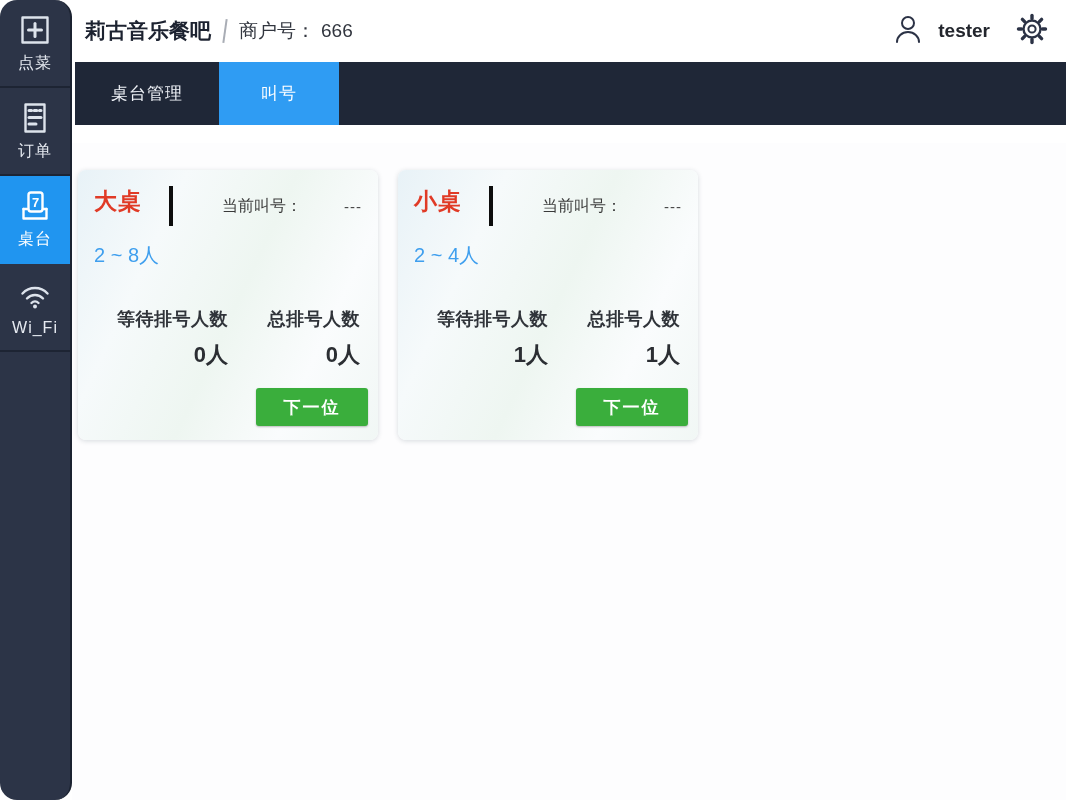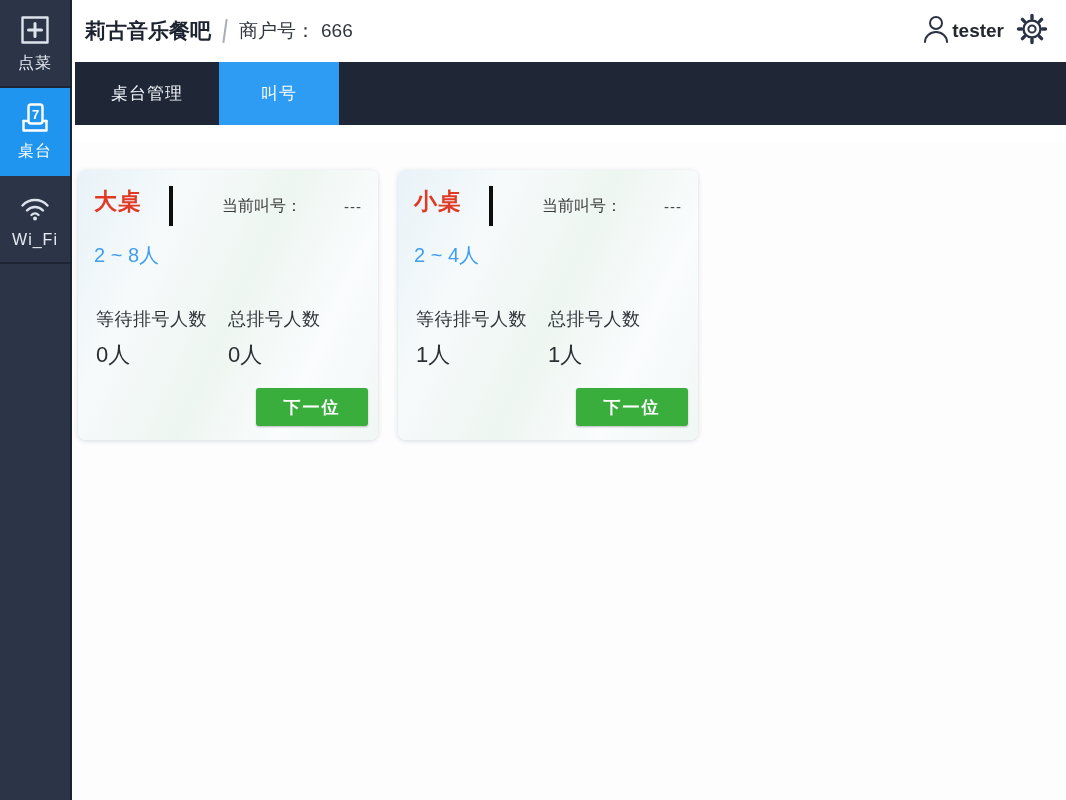--- a/index.html
+++ b/index.html
@@ -1,40 +1,40 @@
 <!DOCTYPE html>
 <html><head>
 <meta charset="utf-8">
 <style>
   * { margin:0; padding:0; box-sizing:border-box; }
   html,body { width:1066px; height:800px; overflow:hidden;
     font-family:"Liberation Sans","DejaVu Sans",sans-serif; background:#ffffff; }
 
   
   .sidebar { position:absolute; left:0; top:0; width:72px; height:800px;
-    background:#2c3447; border-right:2px solid #1b2230; z-index:5; }
+    background:#2c3447; border-right:2px solid #1b2230; z-index:5;border-radius:17px; }
   .side-item { width:100%; height:88px; display:flex; flex-direction:column;
     align-items:center; justify-content:center; gap:5px;
     border-bottom:2px solid #1d2433; cursor:pointer; }
   .side-item .lbl { font-size:16px; color:#e6eaf1; letter-spacing:1px; }
   .side-item svg { display:block; }
   .side-item.active { background:#2095f0; border-bottom-color:#2095f0; }
   .side-item.active .lbl { color:#ffffff; }
   .stroke-ic { stroke:#dde3ec; fill:none; stroke-width:2.4; stroke-linecap:round; stroke-linejoin:round; }
   .side-item.active .stroke-ic { stroke:#ffffff; }
   .badge-num { font-size:13px; font-weight:bold; fill:#ffffff; font-family:"Liberation Sans",sans-serif; }
 
   
   .header { position:absolute; left:72px; top:0; width:994px; height:62px; background:#ffffff; }
   .header-left { position:absolute; left:13px; top:0; height:62px; display:flex; align-items:center; }
   .app-title { font-size:21px; font-weight:bold; color:#1c2230; }
   .title-divider { width:2px; height:24px; background:#a9adb5; margin:0 13px; transform:rotate(8deg); }
   .merchant { font-size:19px; color:#32363f; }
   .merchant-value { font-size:19px; color:#32363f; margin-left:6px; }
-  .header-right { position:absolute; right:18px; top:0; height:62px; display:flex; align-items:center; }
+  .header-right { position:absolute; right:18px; top:0; height:62px; display:flex; align-items:center; gap:14px; }
   .username { font-size:19px; font-weight:bold; color:#23262d; }
   .gear-wrap { margin-left:12px; cursor:pointer; display:flex; align-items:center; }
 
   
   .tabbar { position:absolute; left:75px; top:62px; width:991px; height:63px;
     background:#1f2737; display:flex; }
   .tab { height:63px; display:flex; align-items:center; justify-content:center;
     font-size:17px; color:#eef1f6; cursor:pointer; letter-spacing:1px; }
   .tab-manage { width:144px; }
   .tab-call { width:120px; background:#2f9cf3; color:#ffffff; }
@@ -46,21 +46,21 @@
     background:linear-gradient(115deg,#e8f2f7 0%,#f6fafb 26%,#eef6f1 52%,#fafcfd 76%,#f1f7f5 100%);
     box-shadow:0 1px 5px rgba(40,60,80,0.18); padding:18px 16px 0 16px; }
   .card-top { display:flex; justify-content:space-between; align-items:flex-start; }
   .table-name { font-size:23px; font-weight:bold; color:#e03a26; line-height:26px; letter-spacing:1px; }
   .call-group { display:flex; align-items:center; margin-top:-2px;gap:40px; }
   .call-bar { width:4px; height:40px; background:#0d0d0d; margin-right:9px; }
   .call-label { font-size:16px; color:#3a3a3a; }
   .call-value { font-size:15px; color:#4a4a4a; margin-left:2px; letter-spacing:1px; }
   .capacity { margin-top:16px; font-size:20px; color:#3f9fee; }
   .stats-row { display:flex; justify-content:space-between; margin-top:38px; padding:0 2px; }
-  .stat-col { width:142px; text-align:left; }
+  .stat-col { width:142px; text-align:right;font-weight:bold; }
   .stat-label { font-size:18px; color:#30343a; letter-spacing:0.5px; }
   .stat-value { font-size:22px; color:#2b2e33; margin-top:9px; }
   .next-btn { position:absolute; right:10px; bottom:14px; width:112px; height:38px;
     background:#3aae3c; border:none; border-radius:3px; color:#ffffff;
     font-size:17px; font-weight:bold; font-family:inherit; letter-spacing:2px;
     cursor:pointer; box-shadow:0 1px 2px rgba(0,0,0,0.25); }
 </style>
 </head>
 <body>
 
@@ -70,20 +70,31 @@
     <span>
       <svg width="36" height="36" viewBox="0 0 36 36">
         <rect class="stroke-ic" x="5.5" y="5.5" width="25" height="25"></rect>
         <line class="stroke-ic" x1="18" y1="11.5" x2="18" y2="24.5" style="stroke-width:3"></line>
         <line class="stroke-ic" x1="11.5" y1="18" x2="24.5" y2="18" style="stroke-width:3"></line>
       </svg>
     </span>
     <span class="lbl">点菜</span>
   </div>
 
+  <div class="side-item">
+    <span>
+      <svg width="36" height="36" viewBox="0 0 36 36">
+        <rect class="stroke-ic" x="8.5" y="4.5" width="19" height="27"></rect>
+        <line class="stroke-ic" x1="12" y1="10.5" x2="24" y2="10.5" style="stroke-dasharray:2.6 2.6;stroke-width:3"></line>
+        <line class="stroke-ic" x1="12" y1="17.5" x2="24" y2="17.5" style="stroke-width:3"></line>
+        <line class="stroke-ic" x1="12" y1="24" x2="19" y2="24" style="stroke-width:3"></line>
+      </svg>
+    </span>
+    <span class="lbl">订单</span>
+  </div>
 
   <div class="side-item active">
     <span>
       <svg width="36" height="36" viewBox="0 0 36 36">
         <rect class="stroke-ic" x="11.5" y="4.5" width="14" height="19" rx="2.5"></rect>
         <path class="stroke-ic" d="M6.5 21 V 30.5 H 29.5 V 21"></path>
         <line class="stroke-ic" x1="6.5" y1="21" x2="10" y2="21"></line>
         <line class="stroke-ic" x1="26" y1="21" x2="29.5" y2="21"></line>
         <text class="badge-num" x="15" y="18.5">7</text>
       </svg>

